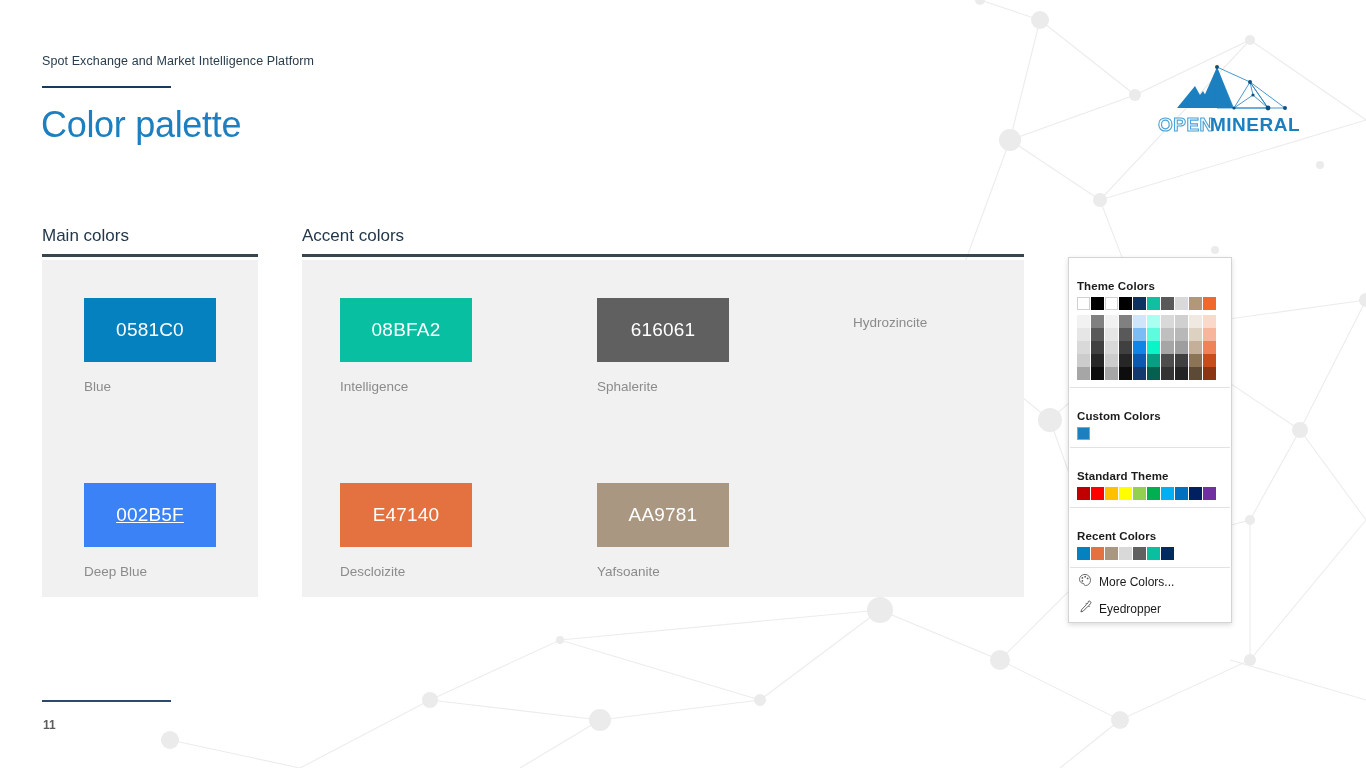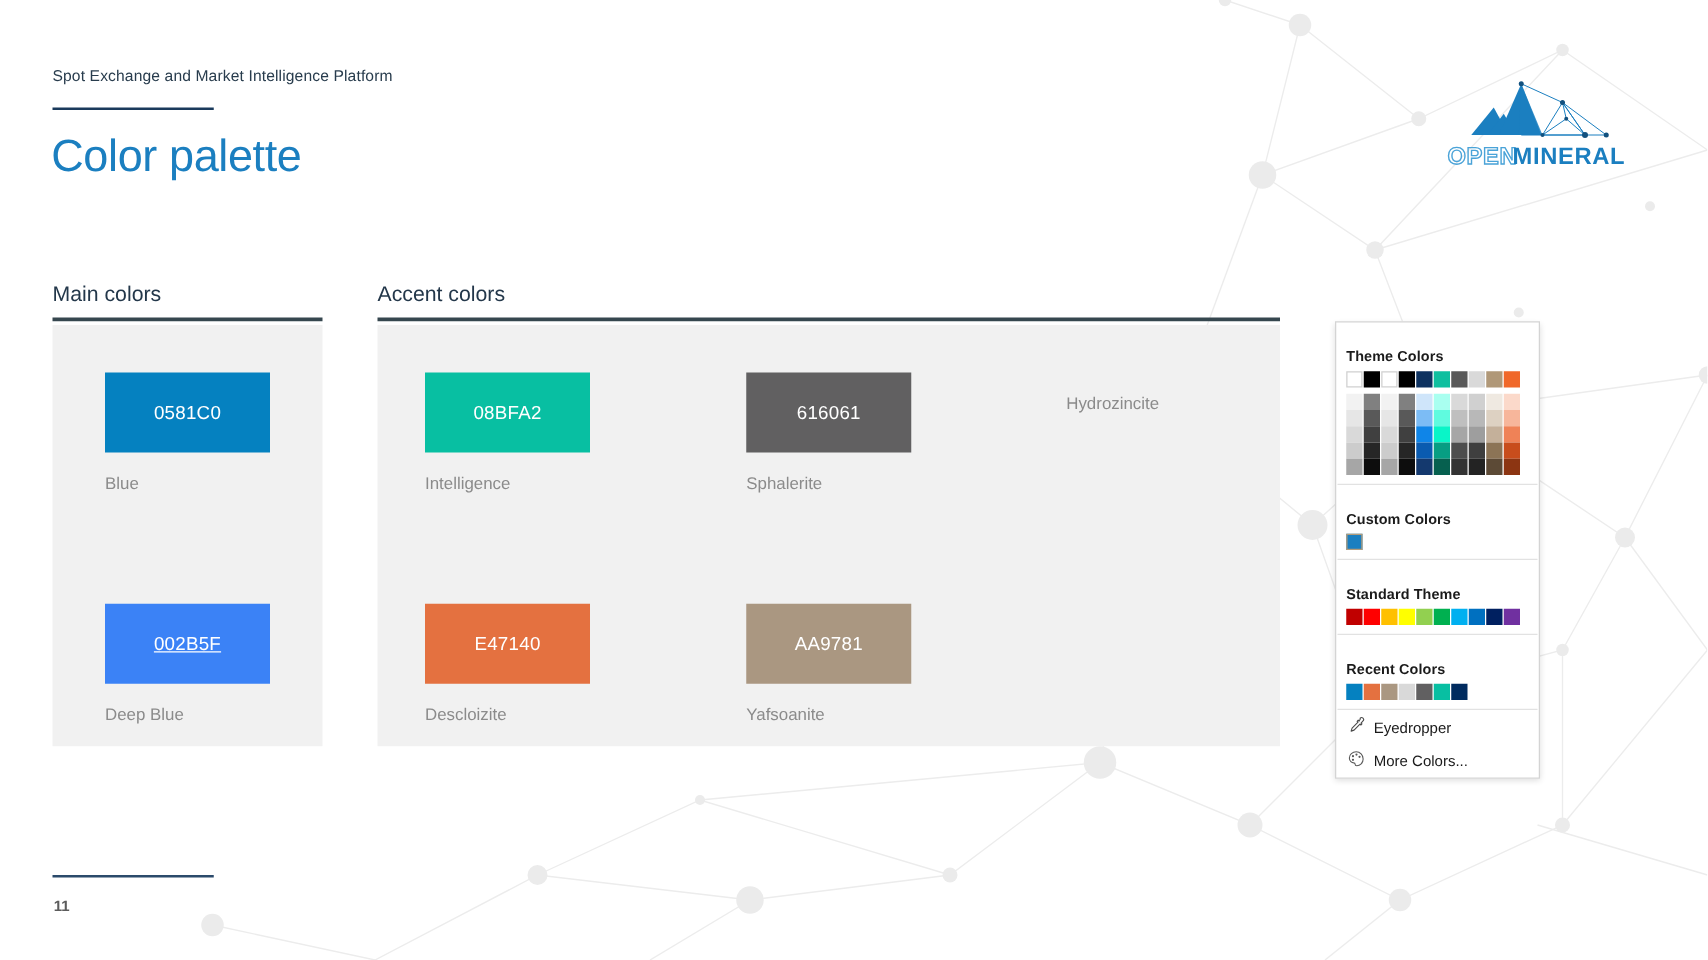--- a/index.html
+++ b/index.html
@@ -46,21 +46,21 @@
     font-size: 17px; color: #23374a; font-weight: 400;
   }
   .section-rule { position: absolute; height: 3px; background: #36474f; }
   .panel { position: absolute; background: #f1f1f1; }
 
   
   .swatch-item { position: absolute; }
   .swatch-chip {
     width: 132px; height: 64px;
     display: flex; align-items: center; justify-content: center;
-    font-size: 15px; letter-spacing: .2px;
+    font-size: 19px; letter-spacing: .2px;
   }
   .swatch-name {
     margin-top: 17px; font-size: 13.5px; color: #8b8b8b;
   }
 
   
   #color-picker {
     position: absolute; left: 1068px; top: 257px;
     width: 164px;
     background: #ffffff;
@@ -367,35 +367,35 @@
           <div class="cp-cell" style="background: rgb(8, 191, 162);"></div>
           <div class="cp-cell" style="background: rgb(0, 43, 95);"></div>
         </div>
     </div>
 
     <div class="cp-sep"></div>
 
     <div class="cp-action">
       <span>
         <svg width="14" height="14" viewBox="0 0 16 16">
-          <path d="M11.6 1.8a1.8 1.8 0 0 1 2.6 2.5l-1.8 1.9.8.8-1 1-.8-.8-5.4 5.5-2.7.9.9-2.7L9.6 5.4l-.8-.8 1-1 .8.8 1-1.6z" fill="none" stroke="#4a4a4a" stroke-width="1" stroke-linejoin="round"></path>
-        </svg>
-      </span>
-      <span class="label">Eyedropper</span>
-    </div>
-
-    <div class="cp-action">
-      <span>
-        <svg width="14" height="14" viewBox="0 0 16 16">
           <path d="M8 1.6c-3.5 0-6.3 2.5-6.3 5.6 0 3.1 2.3 4.6 4 4.6.9 0 1.2.4 1.2 1 0 .8.6 1.6 1.6 1.6 3 0 5.8-2.6 5.8-6.2 0-3.5-2.8-6.6-6.3-6.6z" fill="none" stroke="#5a5a5a" stroke-width="1"></path>
           <circle cx="5" cy="5.6" r="1" fill="#5a5a5a"></circle>
           <circle cx="8.2" cy="4.2" r="1" fill="#5a5a5a"></circle>
           <circle cx="11" cy="6.2" r="1" fill="#5a5a5a"></circle>
           <circle cx="5" cy="9" r="1" fill="#5a5a5a"></circle>
         </svg>
       </span>
       <span class="label">More Colors...</span>
     </div>
+
+    <div class="cp-action">
+      <span>
+        <svg width="14" height="14" viewBox="0 0 16 16">
+          <path d="M11.6 1.8a1.8 1.8 0 0 1 2.6 2.5l-1.8 1.9.8.8-1 1-.8-.8-5.4 5.5-2.7.9.9-2.7L9.6 5.4l-.8-.8 1-1 .8.8 1-1.6z" fill="none" stroke="#4a4a4a" stroke-width="1" stroke-linejoin="round"></path>
+        </svg>
+      </span>
+      <span class="label">Eyedropper</span>
+    </div>
   </div>
 
   <div class="footer-rule"></div>
   <div class="page-num">11</div>
 </div>
 
 </body></html>

